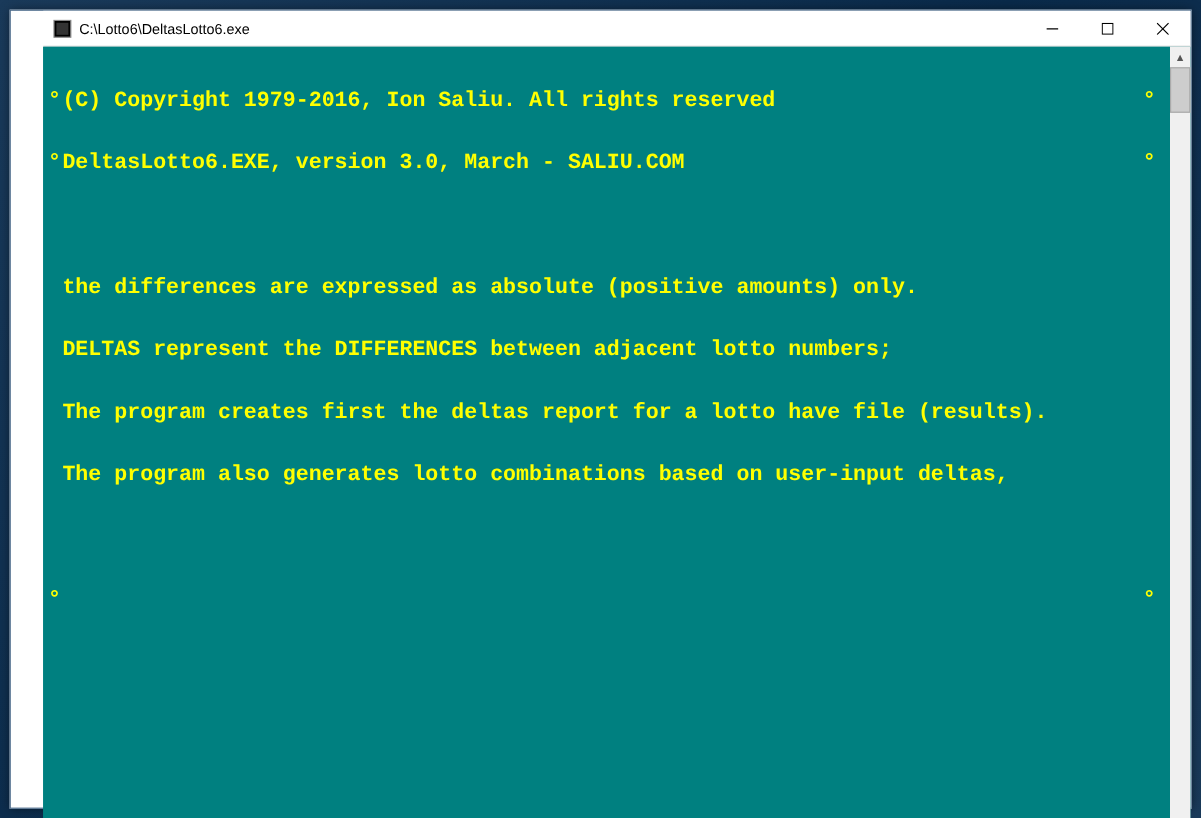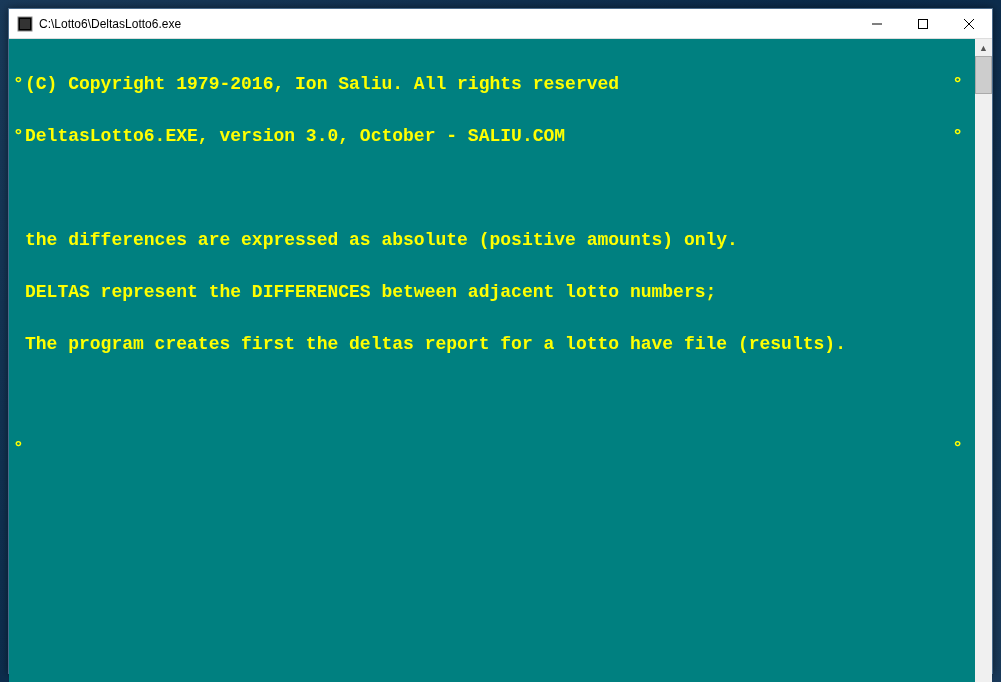--- a/index.html
+++ b/index.html
@@ -12,20 +12,21 @@
     padding: 8px;
   }
   .window {
     background: #fff;
     width: 985px;
     height: 666px;
     border: 1px solid #4a6a8a;
     box-shadow: 0 0 8px rgba(0,0,0,0.5);
     display: flex;
     flex-direction: column;
+    padding-left: 27px;
   }
   .titlebar {
     height: 30px;
     background: #fff;
     display: flex;
     align-items: center;
     border-bottom: 1px solid #ddd;
     font-size: 12px;
     color: #000;
   }
@@ -116,25 +117,26 @@
       <svg width="10" height="10">
           <line x1="0" y1="0" x2="10" y2="10" stroke="#000" stroke-width="1"></line>
           <line x1="10" y1="0" x2="0" y2="10" stroke="#000" stroke-width="1"></line>
         </svg>
     </div>
   </div>
 
   <div class="console-wrap">
     <div class="console">
 <div class="line"><span class="bullet-left">°</span> <span>(C) Copyright 1979-2016, Ion Saliu. All rights reserved</span><span class="bullet-right">°</span></div>
-<div class="line"><span class="bullet-left">°</span> <span>DeltasLotto6.EXE, version 3.0, October - SALIU.COM</span><span class="bullet-right">°</span></div>
+<div class="line"><span class="bullet-left">°</span> <span>DeltasLotto6.EXE, version 3.0, March - SALIU.COM</span><span class="bullet-right">°</span></div>
 <div class="line">&nbsp;</div>
 <div class="line indent"><span>the differences are expressed as absolute (positive amounts) only.</span></div>
 <div class="line indent"><span>DELTAS represent the DIFFERENCES between adjacent lotto numbers;</span></div>
 <div class="line indent"><span>The program creates first the deltas report for a lotto have file (results).</span></div>
+<div class="line indent"><span>The program also generates lotto combinations based on user-input deltas,</span></div>
 <div class="line">&nbsp;</div>
 <div class="line"><span class="bullet-left">°</span> <span class="bullet-right">°</span></div>
 <div class="line">&nbsp;</div>
 <div class="line">&nbsp;</div>
 
 
 
 
     </div>
     <div class="scrollbar">

